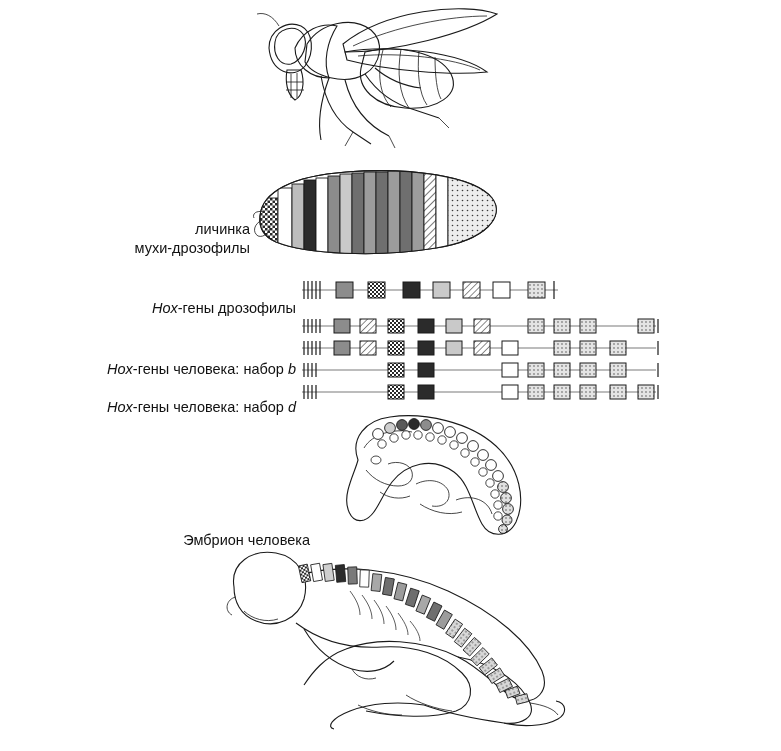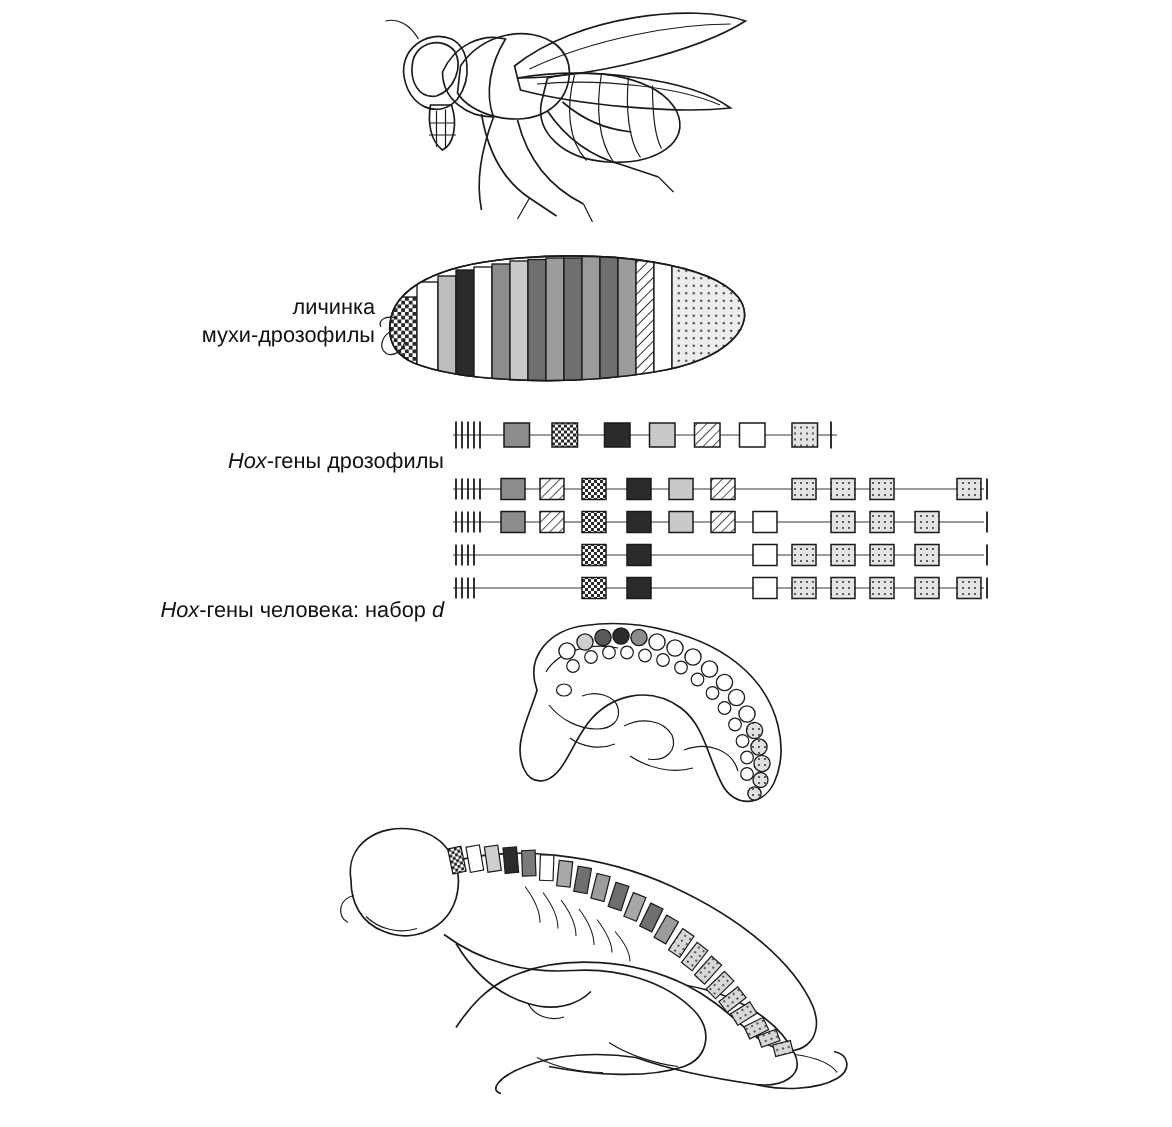--- a/index.html
+++ b/index.html
@@ -87,21 +87,21 @@
       <path class="ln" d="M96 76 C 100 100, 110 120, 128 132 L 146 144"></path>
       <path class="ln" d="M120 80 C 126 104, 140 124, 164 136"></path>
       <path class="ln" d="M140 74 C 152 92, 168 104, 190 110 L 214 118"></path>
       <path class="ln" d="M104 78 C 96 100, 92 120, 96 140"></path>
       <path class="ln" d="M150 68 C 164 80, 178 86, 196 88"></path>
       <path class="ln-thin" d="M128 132 L 120 146 M164 136 L 170 148 M214 118 L 224 128"></path>
     </svg>
   </div>
 
   <div class="label right" style="left:60px; top:158px; width:190px;">
-    <div style="white-space:pre-line;">личинка
+    <div style="white-space:pre-line;margin-top:24px;">личинка
 мухи-дрозофилы</div>
   </div>
 
   <div class="figure" style="left:250px; top:158px; width:260px; height:105px;">
     <svg width="260" height="105" viewBox="0 0 260 105">
       <defs>
         <pattern id="dotsLarva" patternUnits="userSpaceOnUse" width="5" height="5">
           <rect width="5" height="5" fill="#ededed"></rect>
           <circle cx="2.5" cy="2.5" r="0.8" fill="#3a3a3a"></circle>
         </pattern>
@@ -183,20 +183,23 @@
       <rect x="68" y="7" width="17" height="16" fill="url(#gCheck)" stroke="#1a1a1a" stroke-width="1"></rect>
       <rect x="103" y="7" width="17" height="16" fill="#2b2b2b" stroke="#1a1a1a" stroke-width="1"></rect>
       <rect x="133" y="7" width="17" height="16" fill="#c9c9c9" stroke="#1a1a1a" stroke-width="1"></rect>
       <rect x="163" y="7" width="17" height="16" fill="url(#gHatch)" stroke="#1a1a1a" stroke-width="1"></rect>
       <rect x="193" y="7" width="17" height="16" fill="#ffffff" stroke="#1a1a1a" stroke-width="1"></rect>
       <rect x="228" y="7" width="17" height="16" fill="url(#gDots)" stroke="#1a1a1a" stroke-width="1"></rect>
       <line x1="254" y1="6" x2="254" y2="24" stroke="#1a1a1a" stroke-width="1.2"></line>
     </svg>
   </div>
 
+  <div class="label right" style="left:30px; top:341px; width:266px;">
+    <span class="ital">Hox</span><span>-гены человека: набор </span><span class="ital">b</span>
+  </div>
   <div class="label right" style="left:30px; top:379px; width:266px;">
     <span class="ital">Hox</span><span>-гены человека: набор </span><span class="ital">d</span>
   </div>
 
   <div class="figure" style="left:300px; top:316px; width:362px; height:88px;">
     <svg width="362" height="88" viewBox="0 0 362 88">
       <defs>
         <pattern id="hCheck" patternUnits="userSpaceOnUse" width="4" height="4">
           <rect width="4" height="4" fill="#ffffff"></rect>
           <rect width="2" height="2" fill="#2a2a2a"></rect>
@@ -288,20 +291,23 @@
         <rect x="228" y="3" width="16" height="14" fill="url(#hDots)" stroke="#1a1a1a" stroke-width="1"></rect>
         <rect x="254" y="3" width="16" height="14" fill="url(#hDots)" stroke="#1a1a1a" stroke-width="1"></rect>
         <rect x="280" y="3" width="16" height="14" fill="url(#hDots)" stroke="#1a1a1a" stroke-width="1"></rect>
         <rect x="310" y="3" width="16" height="14" fill="url(#hDots)" stroke="#1a1a1a" stroke-width="1"></rect>
         <rect x="338" y="3" width="16" height="14" fill="url(#hDots)" stroke="#1a1a1a" stroke-width="1"></rect>
         <line x1="358" y1="3" x2="358" y2="17" stroke="#1a1a1a" stroke-width="1.2"></line>
       </g>
     </svg>
   </div>
 
+  <div class="label right" style="left:60px; top:512px; width:250px;">
+    <span>Эмбрион человека</span>
+  </div>
 
   <div class="figure" style="left:320px; top:408px; width:240px; height:135px;">
     <svg width="240" height="135" viewBox="0 0 240 135">
       <defs>
         <pattern id="embDots" patternUnits="userSpaceOnUse" width="4" height="4">
           <rect width="4" height="4" fill="#e0e0e0"></rect>
           <circle cx="2" cy="2" r="0.7" fill="#3a3a3a"></circle>
         </pattern>
       </defs>
 

